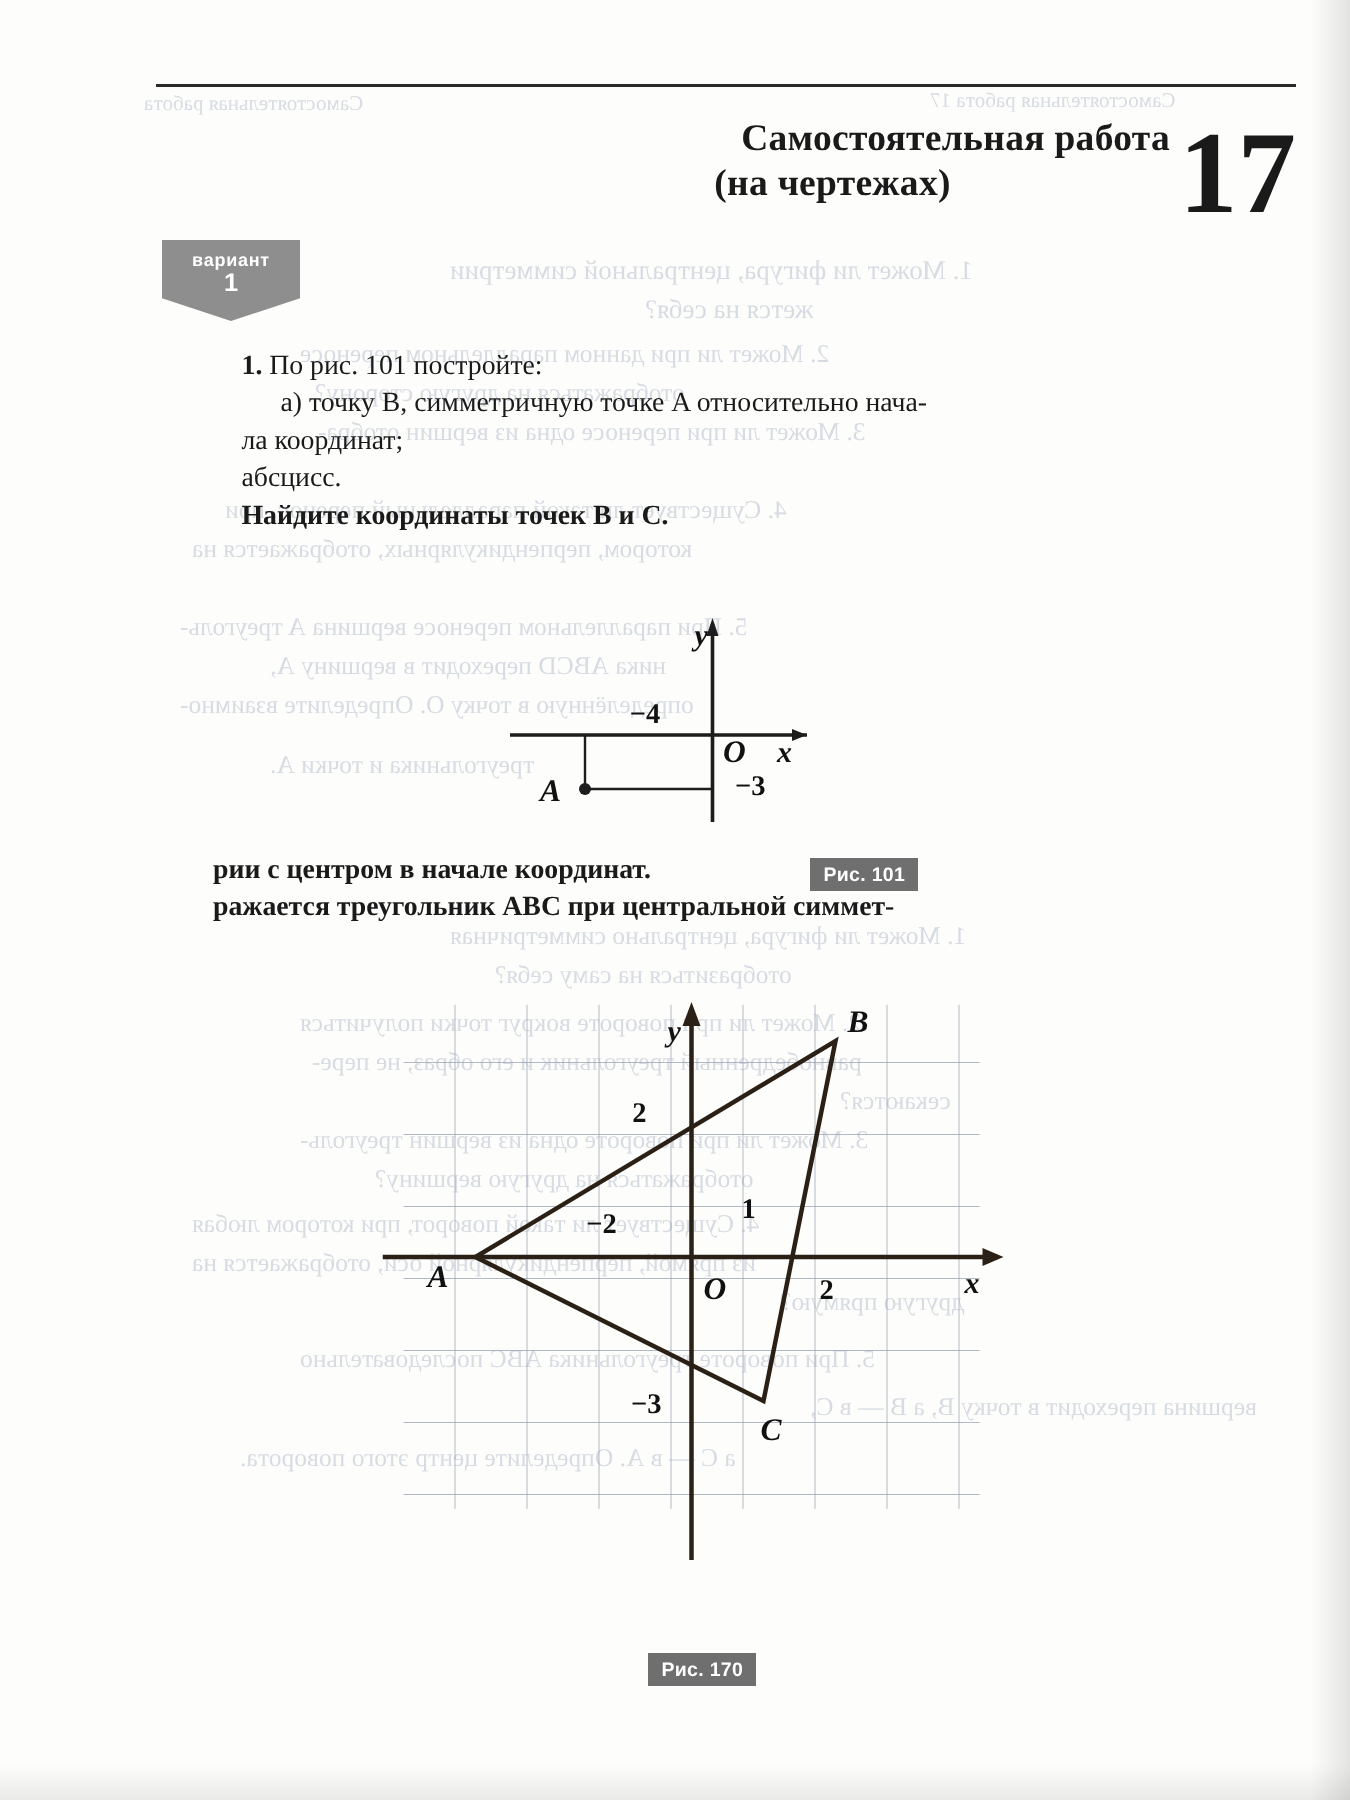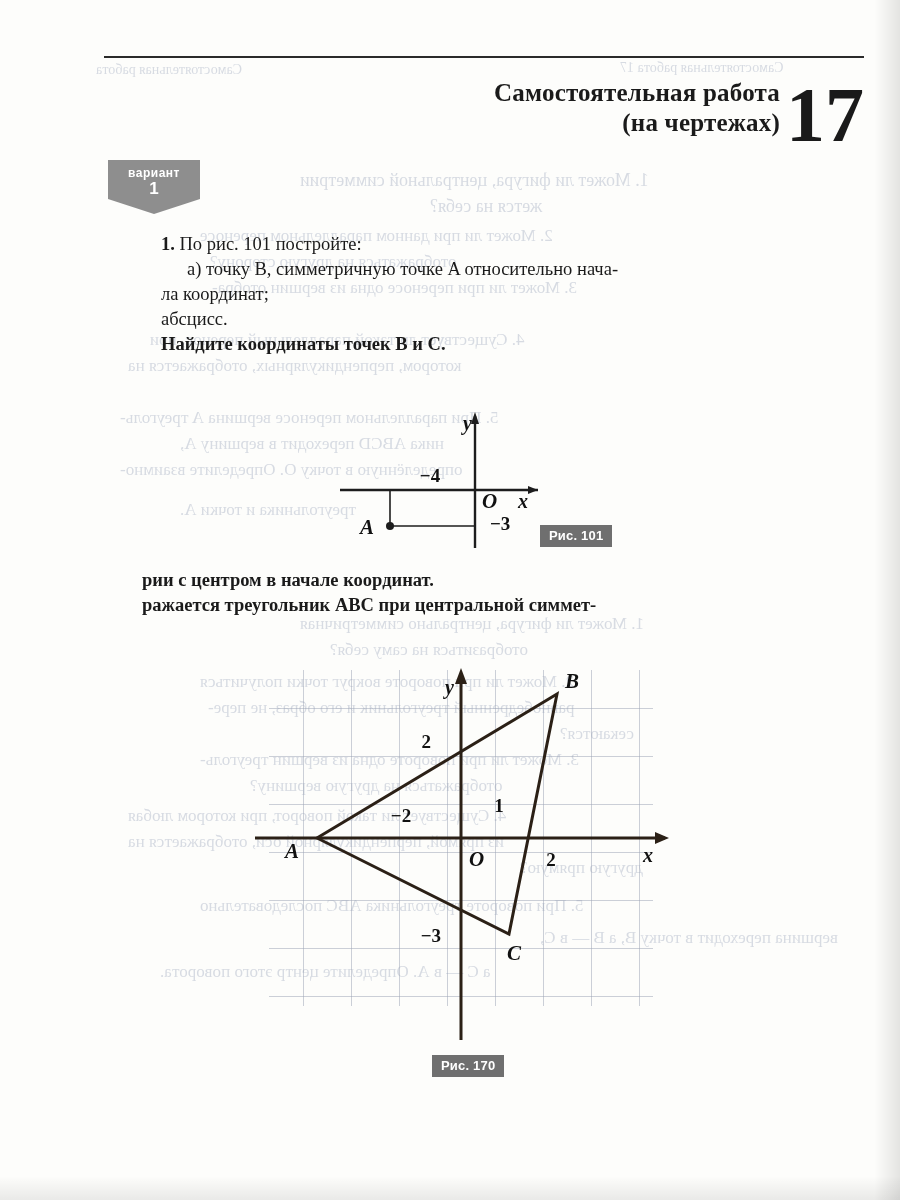--- a/index.html
+++ b/index.html
@@ -70,21 +70,21 @@
     position: absolute;
     left: 330px;
     top: 78px;
     width: 450px;
     text-align: right;
     font-weight: bold;
     font-size: 25px;
     line-height: 30px;
     letter-spacing: 0.2px;
   }
-  .header .l2 { display: block; }
+  .header .l2 { display: block; text-align: center; }
 
   .bignum {
     position: absolute;
     right: 36px;
     top: 76px;
     font-size: 78px;
     font-weight: bold;
     line-height: 78px;
     font-family: "Liberation Serif", serif;
   }
@@ -143,20 +143,21 @@
   
   .caption {
     position: absolute;
     background: #6f6f6f;
     color: #fff;
     font-family: "Liberation Sans", sans-serif;
     font-size: 13px;
     font-weight: bold;
     padding: 3px 9px 4px 9px;
     letter-spacing: 0.2px;
+    margin-top: 47px;
   }
   #cap101 { left: 540px; top: 525px; }
   #cap102 { left: 432px; top: 1055px; }
 
   
   #fig101 {
     position: absolute;
     left: 330px;
     top: 408px;
     width: 220px;

